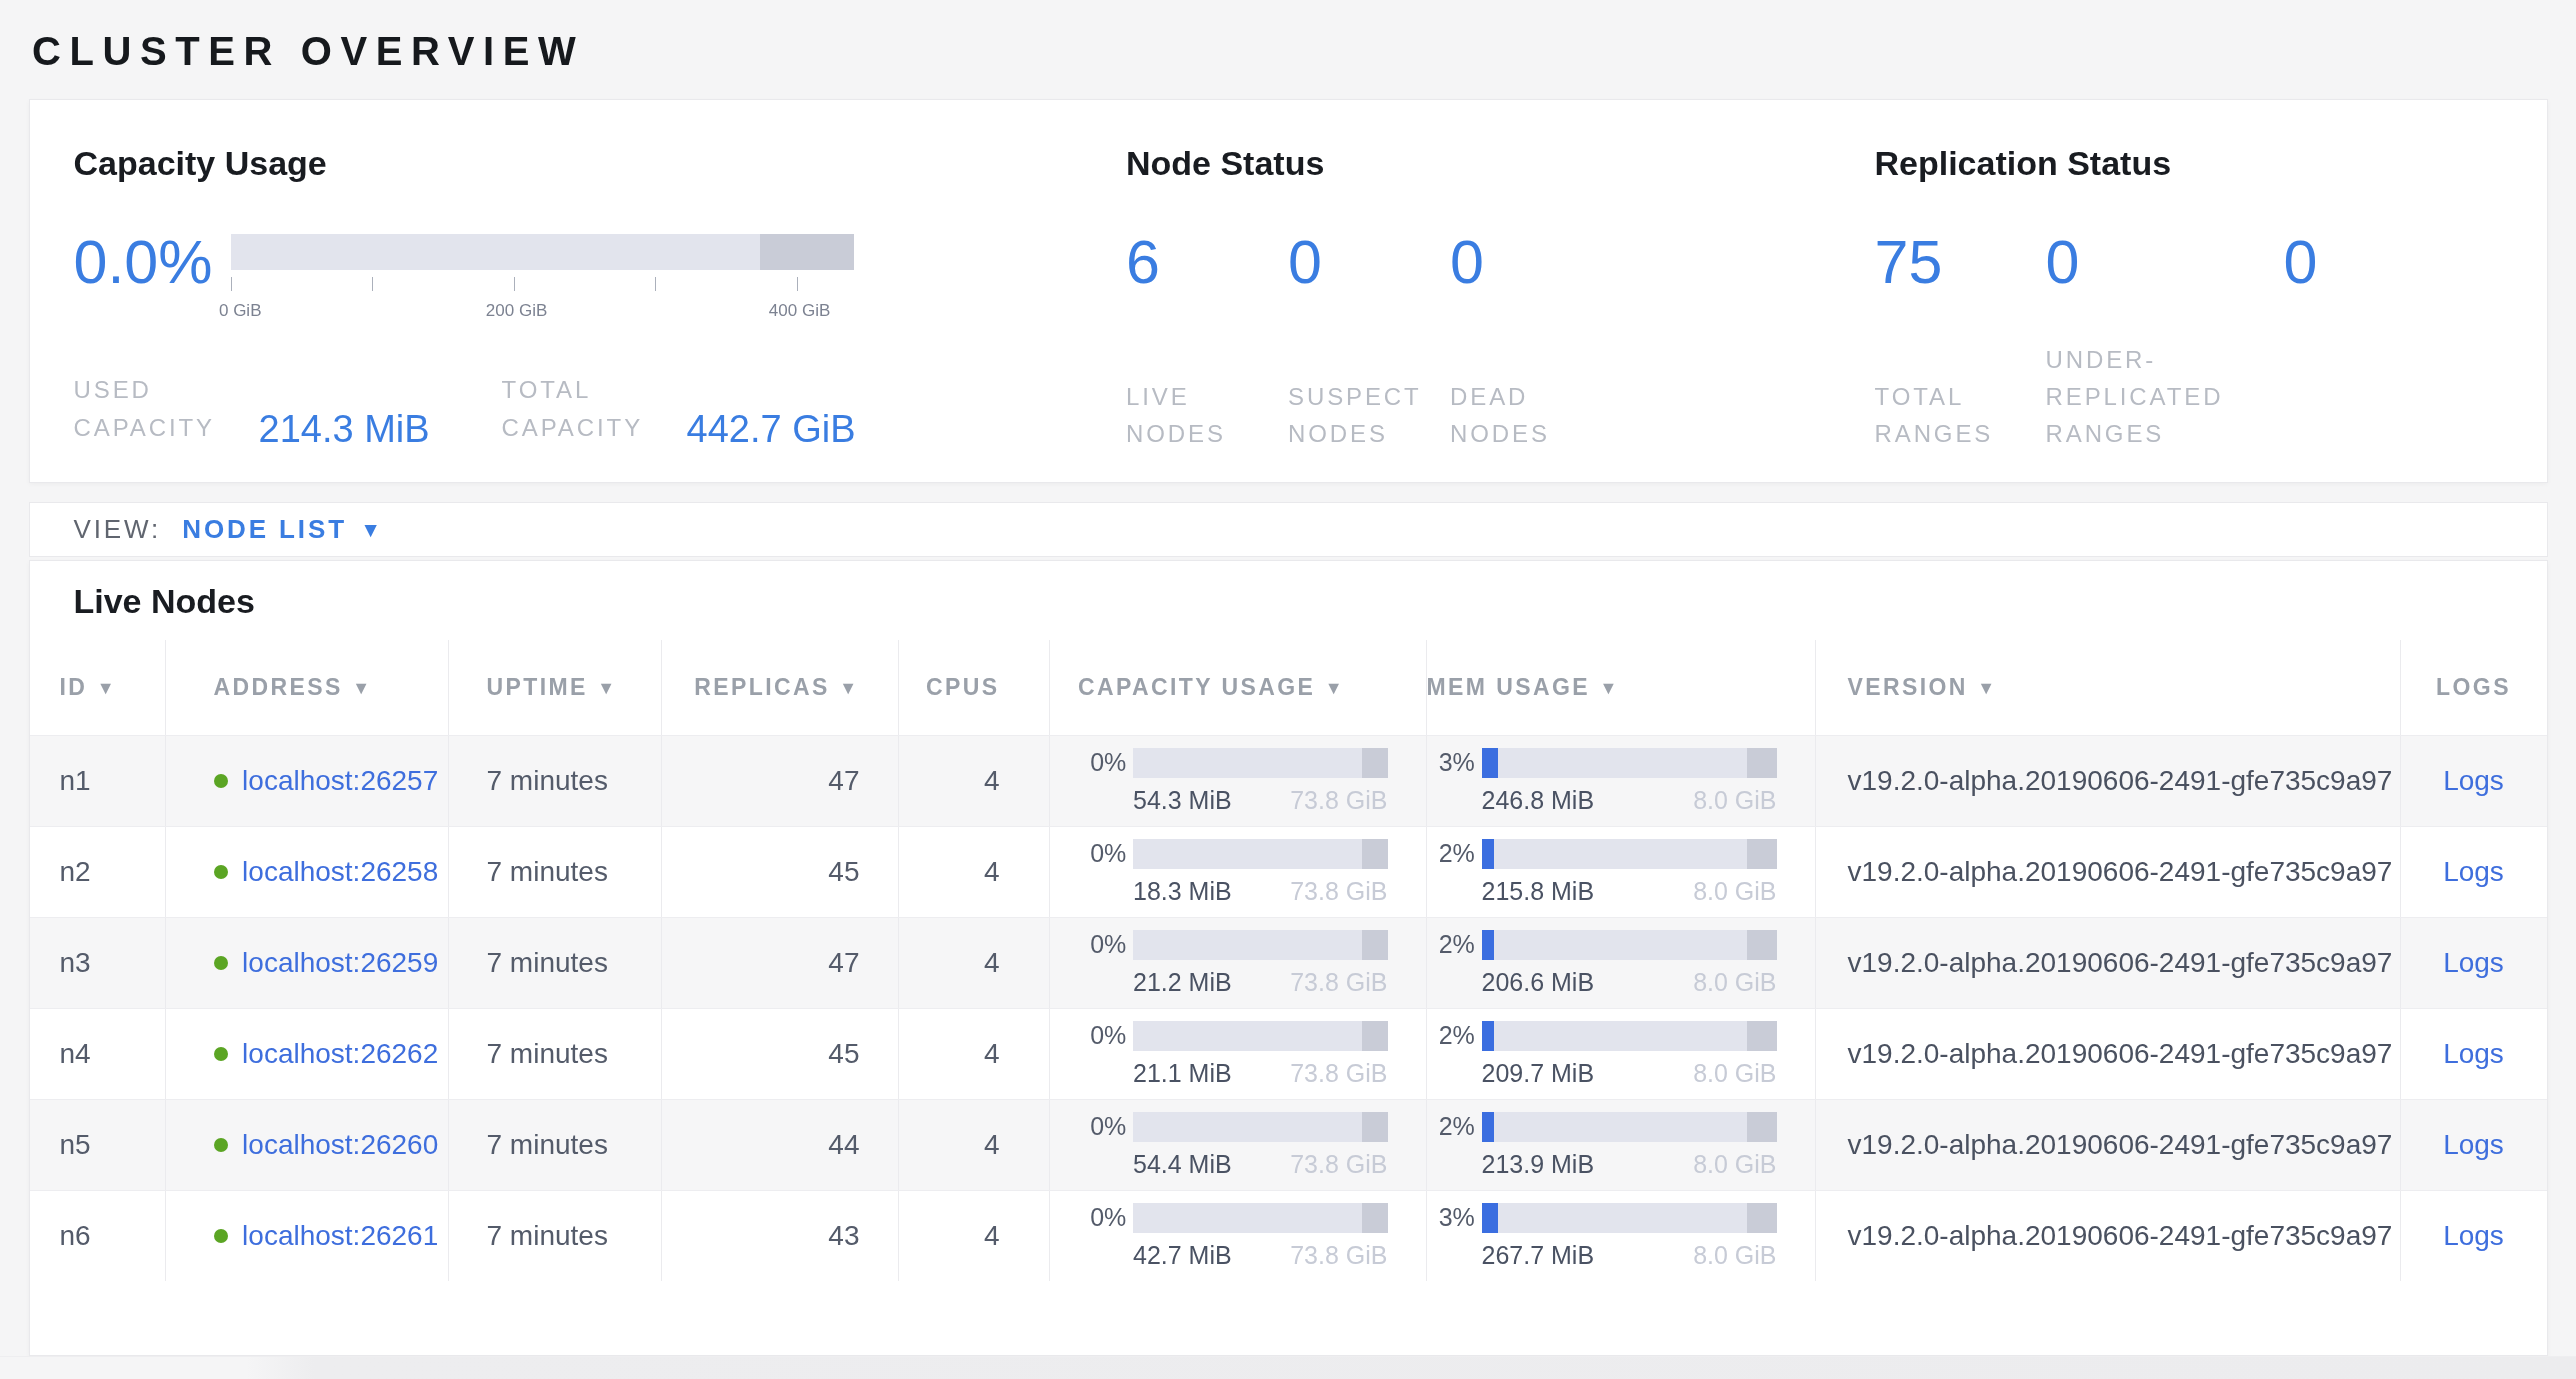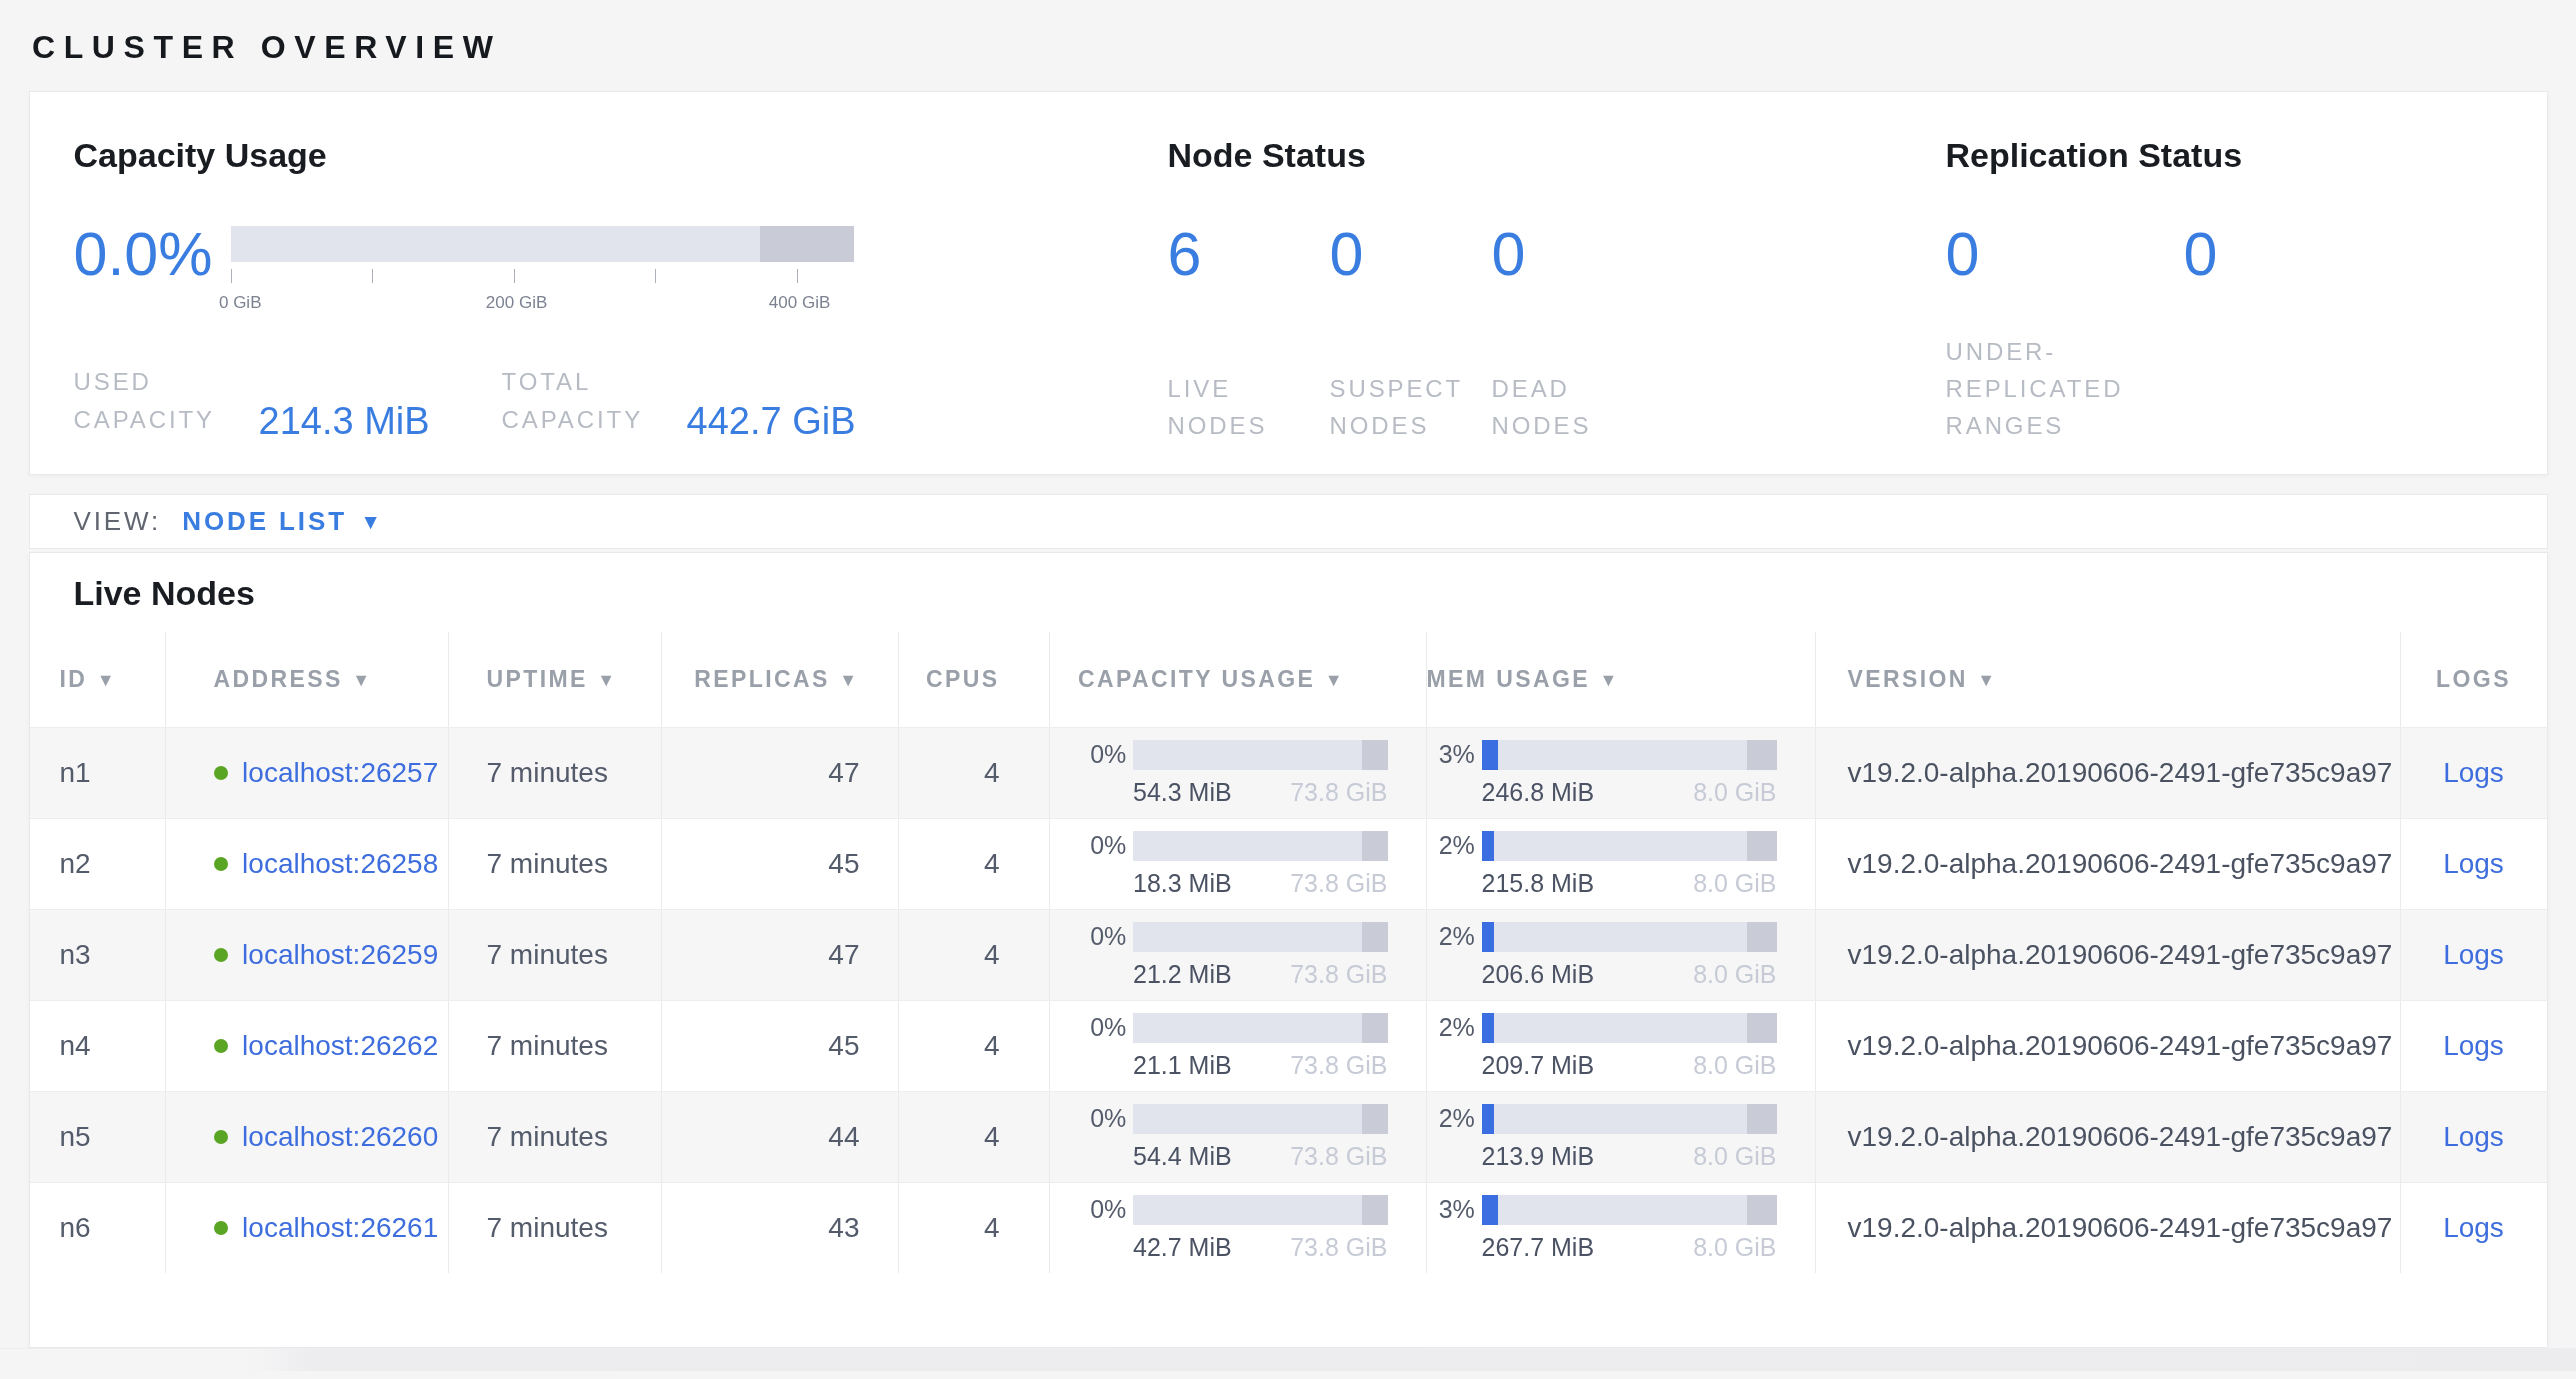--- a/index.html
+++ b/index.html
@@ -5,21 +5,21 @@
   * { box-sizing: border-box; }
   html, body { margin: 0; padding: 0; }
   body {
     width: 2576px; height: 1379px; overflow: hidden;
     background: #f5f5f6;
     font-family: "Liberation Sans", "DejaVu Sans", sans-serif;
     color: #2a2e35;
   }
   .page-title {
     padding: 28.5px 0 0 32px;
-    font-size: 32px; font-weight: bold; letter-spacing: 8.6px;
+    font-size: 40px; font-weight: bold; letter-spacing: 8.6px;
     color: #16191d;
   }
   .panel {
     margin: 0 28.5px; background: #fff;
     border: 1px solid #e9e9ec;
     box-shadow: 0 1.9px 4.8px rgba(0,0,0,0.04);
   }
   
   .overview-panel {
     margin-top: 25px; height: 384px;
@@ -185,20 +185,24 @@
         <div class="stat">
           <div class="stat-num">0</div>
           <div class="stat-label">DEAD NODES</div>
         </div>
       </div>
     </div>
 
     <div class="ov-section ov-repl">
       <h2 class="ov-heading">Replication Status</h2>
       <div class="stats-row">
+        <div class="stat stat-total">
+          <div class="stat-num">75</div>
+          <div class="stat-label">TOTAL RANGES</div>
+        </div>
         <div class="stat stat-under">
           <div class="stat-num">0</div>
           <div class="stat-label">UNDER-REPLICATED RANGES</div>
         </div>
         <div class="stat stat-unavail">
           <div class="stat-num">0</div>
         </div>
       </div>
     </div>
 

